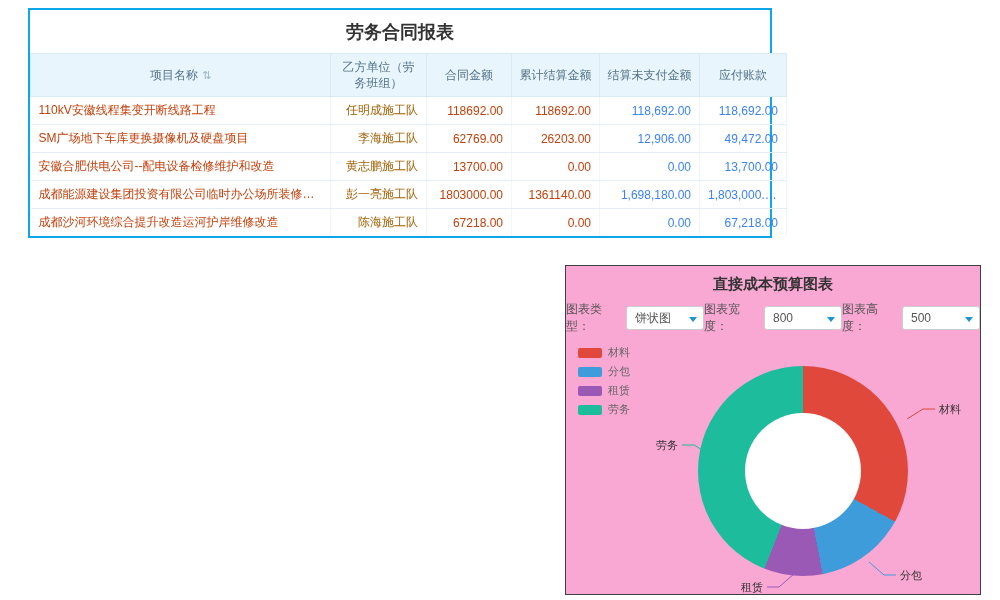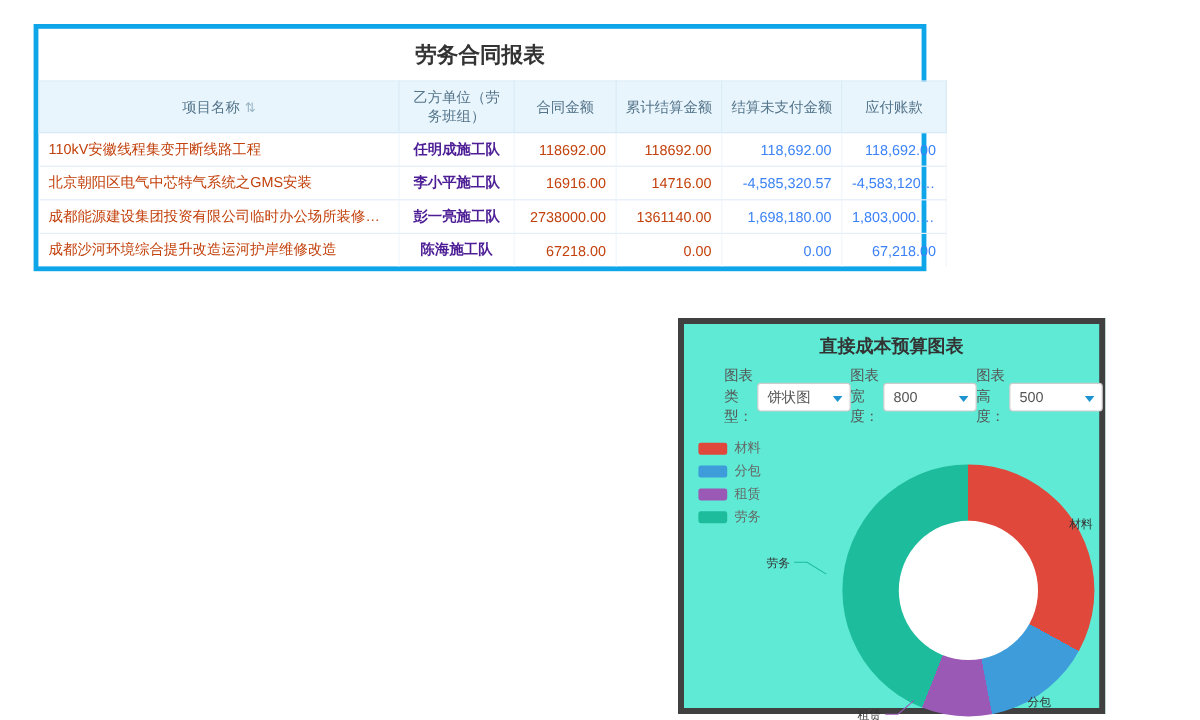--- a/index.html
+++ b/index.html
@@ -1,45 +1,45 @@
 <!DOCTYPE html>
 <html><head>
 <meta charset="utf-8">
 <style>
   * { box-sizing: border-box; margin: 0; padding: 0; }
   html,body { width:1000px; height:600px; background:#fff;
     font-family:"Liberation Sans","DejaVu Sans",sans-serif; }
   body { position:relative; overflow:hidden; }
 
   
-  .report-card { position:absolute; left:28px; top:20px; width:744px;
-    border:4px solid #0ea5e9; background:#fff; }
+  .report-card { position:absolute; left:28px; top:8px; width:744px;
+    border:2px solid #0ea5e9; background:#fff; }
   .report-title { text-align:center; font-size:18px; font-weight:bold;
     color:#333; padding:10px 0 9px; }
   table { width:100%; border-collapse:collapse; table-layout:fixed; font-size:12px; }
   thead th { background:#e9f5fc; color:#53748a; font-weight:normal;
     padding:5px 6px; border:1px solid #d8eaf6; text-align:center;
     vertical-align:middle; line-height:1.35; }
   tbody td { padding:5px 8px; border-bottom:1px solid #e3eef8;
     border-right:1px solid #f0f7fc; overflow:hidden; white-space:nowrap;
     text-overflow:ellipsis; }
   tbody tr:last-child td { border-bottom:none; }
   td.c0 { color:#c2410c; text-align:left; }
-  td.c1 { color:#4c1d95; text-align:center;font-weight:bold; }
+  td.c1 { color:#a16207; text-align:right; }
   td.c2, td.c3 { color:#c2410c; text-align:right; }
   td.c4, td.c5 { color:#3b82f6; text-align:right; }
   .sort-icon { color:#9ab6c6; margin-left:4px; font-size:11px; cursor:pointer; }
 
   
-  .chart-card { position:absolute; left:565px; top:265px; width:356px; height:330px;
-    border:5px solid #404040; background:#5eead4; }
+  .chart-card { position:absolute; left:565px; top:265px; width:416px; height:330px;
+    border:1px solid #404040; background:#f9a8d4; }
   .chart-title { text-align:center; font-size:15px; font-weight:bold;
     color:#333; padding:9px 0 7px; }
   .controls { display:flex; justify-content:center; align-items:flex-end;
-    font-size:12px; color:#555; margin-bottom:4px;margin-left:36px; }
+    font-size:12px; color:#555; margin-bottom:4px; }
   .control { display:flex; align-items:center; gap:3px; }
   .select { position:relative; border:1px solid #ccc; border-radius:3px;
     height:24px; line-height:22px; padding:0 20px 0 8px; min-width:78px;
     font-size:12px; color:#555; background:#fff; cursor:pointer; }
   .caret { position:absolute; right:6px; top:10px; width:0; height:0;
     border-left:4px solid transparent; border-right:4px solid transparent;
     border-top:5px solid #1d93d2; }
 
   .chart-area { position:relative; height:260px; }
   .donut { position:absolute; left:132px; top:27px; width:210px; height:210px;
@@ -84,31 +84,39 @@
     <tbody id="report-body">
         <tr>
           <td class="c0">110kV安徽线程集变开断线路工程</td>
           <td class="c1">任明成施工队</td>
           <td class="c2">118692.00</td>
           <td class="c3">118692.00</td>
           <td class="c4">118,692.00</td>
           <td class="c5">118,692.00</td>
         </tr>
         <tr>
-          <td class="c0">北京朝阳区电气中芯特气系统之GMS安装</td>
-          <td class="c1">李小平施工队</td>
-          <td class="c2">16916.00</td>
-          <td class="c3">14716.00</td>
-          <td class="c4">-4,585,320.57</td>
-          <td class="c5">-4,583,120.57</td>
+          <td class="c0">SM广场地下车库更换摄像机及硬盘项目</td>
+          <td class="c1">李海施工队</td>
+          <td class="c2">62769.00</td>
+          <td class="c3">26203.00</td>
+          <td class="c4">12,906.00</td>
+          <td class="c5">49,472.00</td>
+        </tr>
+        <tr>
+          <td class="c0">安徽合肥供电公司--配电设备检修维护和改造</td>
+          <td class="c1">黄志鹏施工队</td>
+          <td class="c2">13700.00</td>
+          <td class="c3">0.00</td>
+          <td class="c4">0.00</td>
+          <td class="c5">13,700.00</td>
         </tr>
         <tr>
           <td class="c0">成都能源建设集团投资有限公司临时办公场所装修改造工程EPC</td>
           <td class="c1">彭一亮施工队</td>
-          <td class="c2">2738000.00</td>
+          <td class="c2">1803000.00</td>
           <td class="c3">1361140.00</td>
           <td class="c4">1,698,180.00</td>
           <td class="c5">1,803,000.00</td>
         </tr>
         <tr>
           <td class="c0">成都沙河环境综合提升改造运河护岸维修改造</td>
           <td class="c1">陈海施工队</td>
           <td class="c2">67218.00</td>
           <td class="c3">0.00</td>
           <td class="c4">0.00</td>

